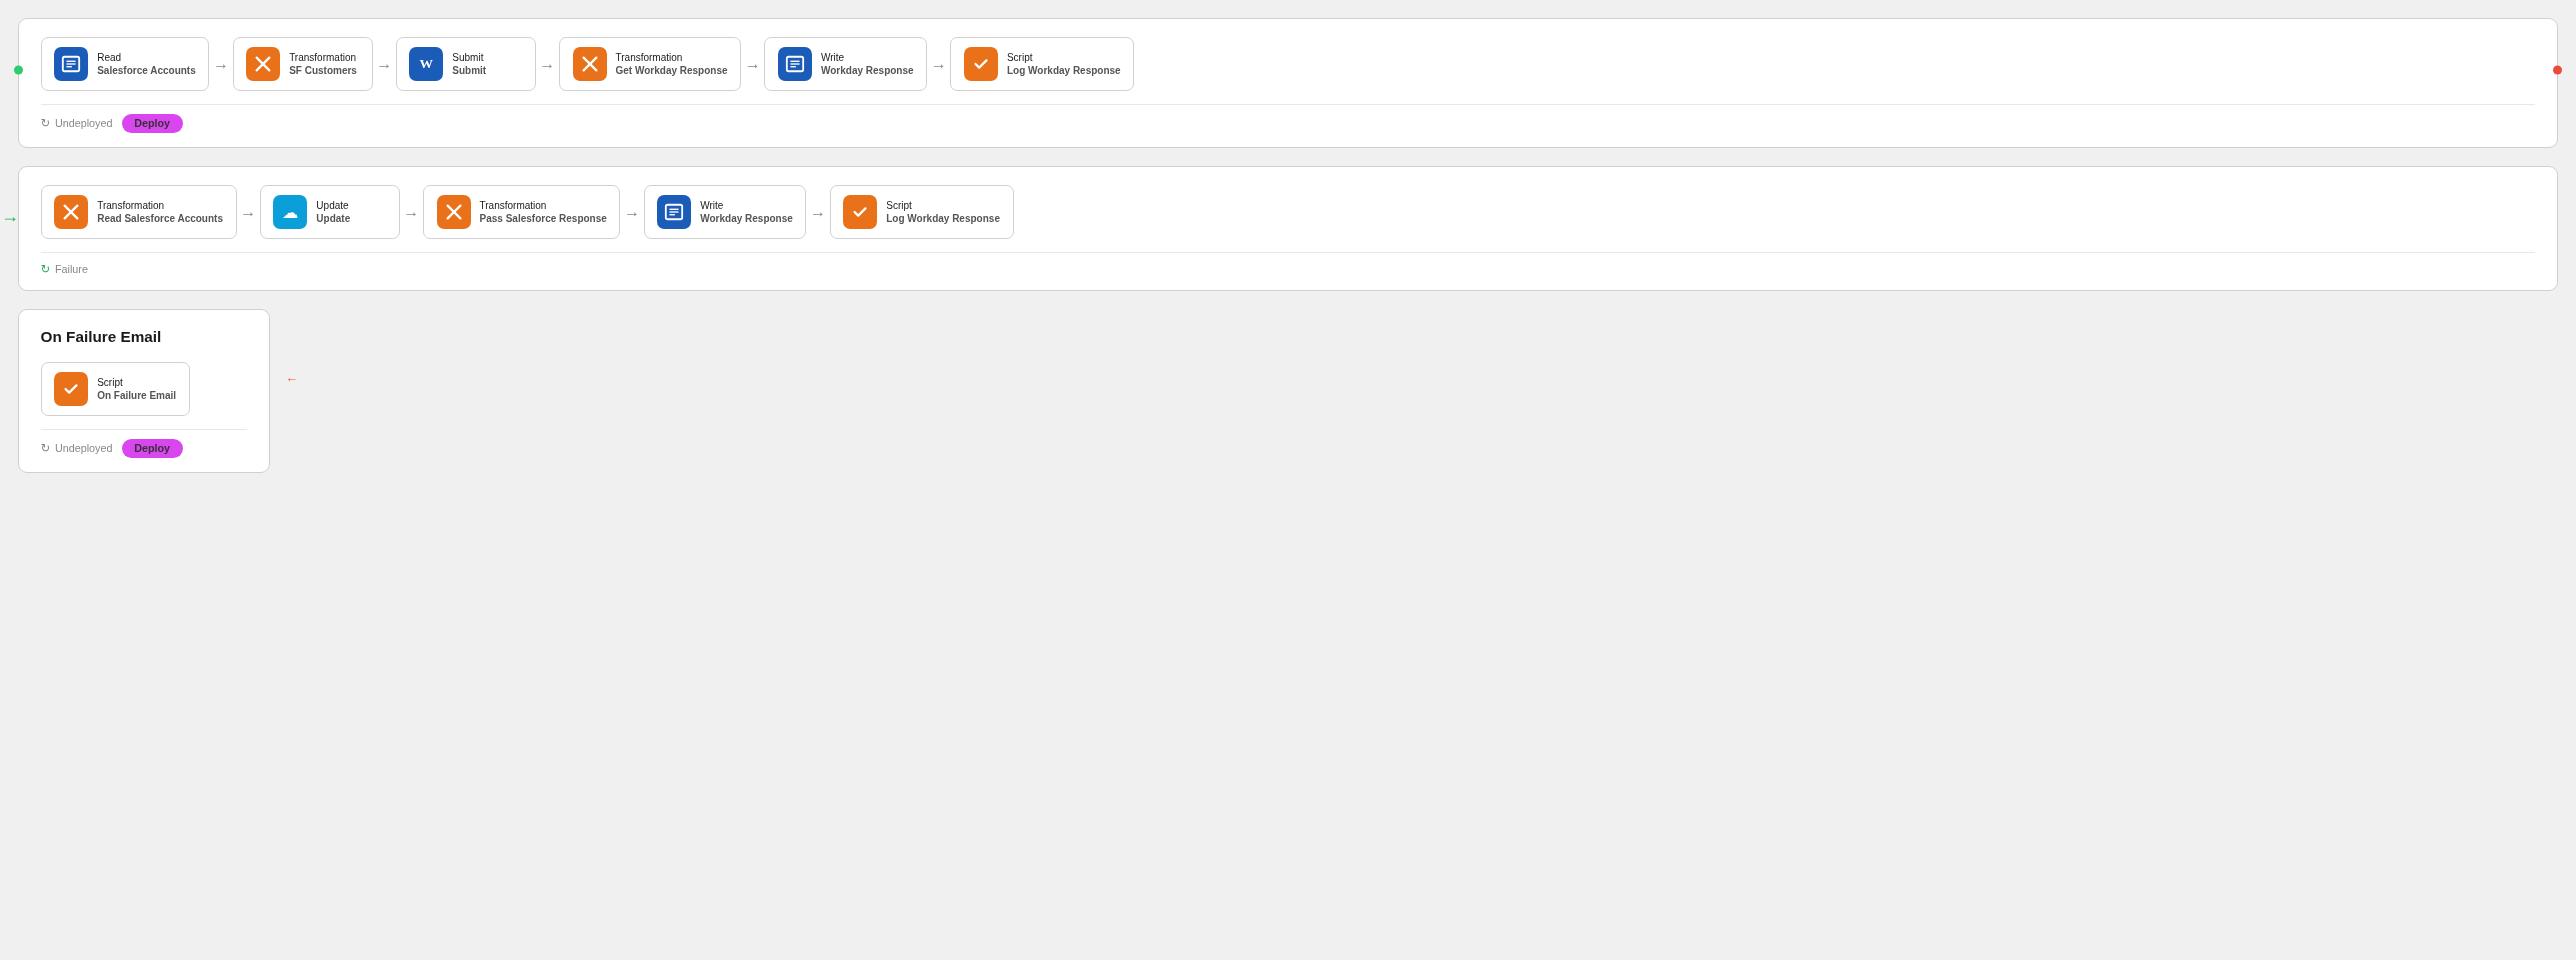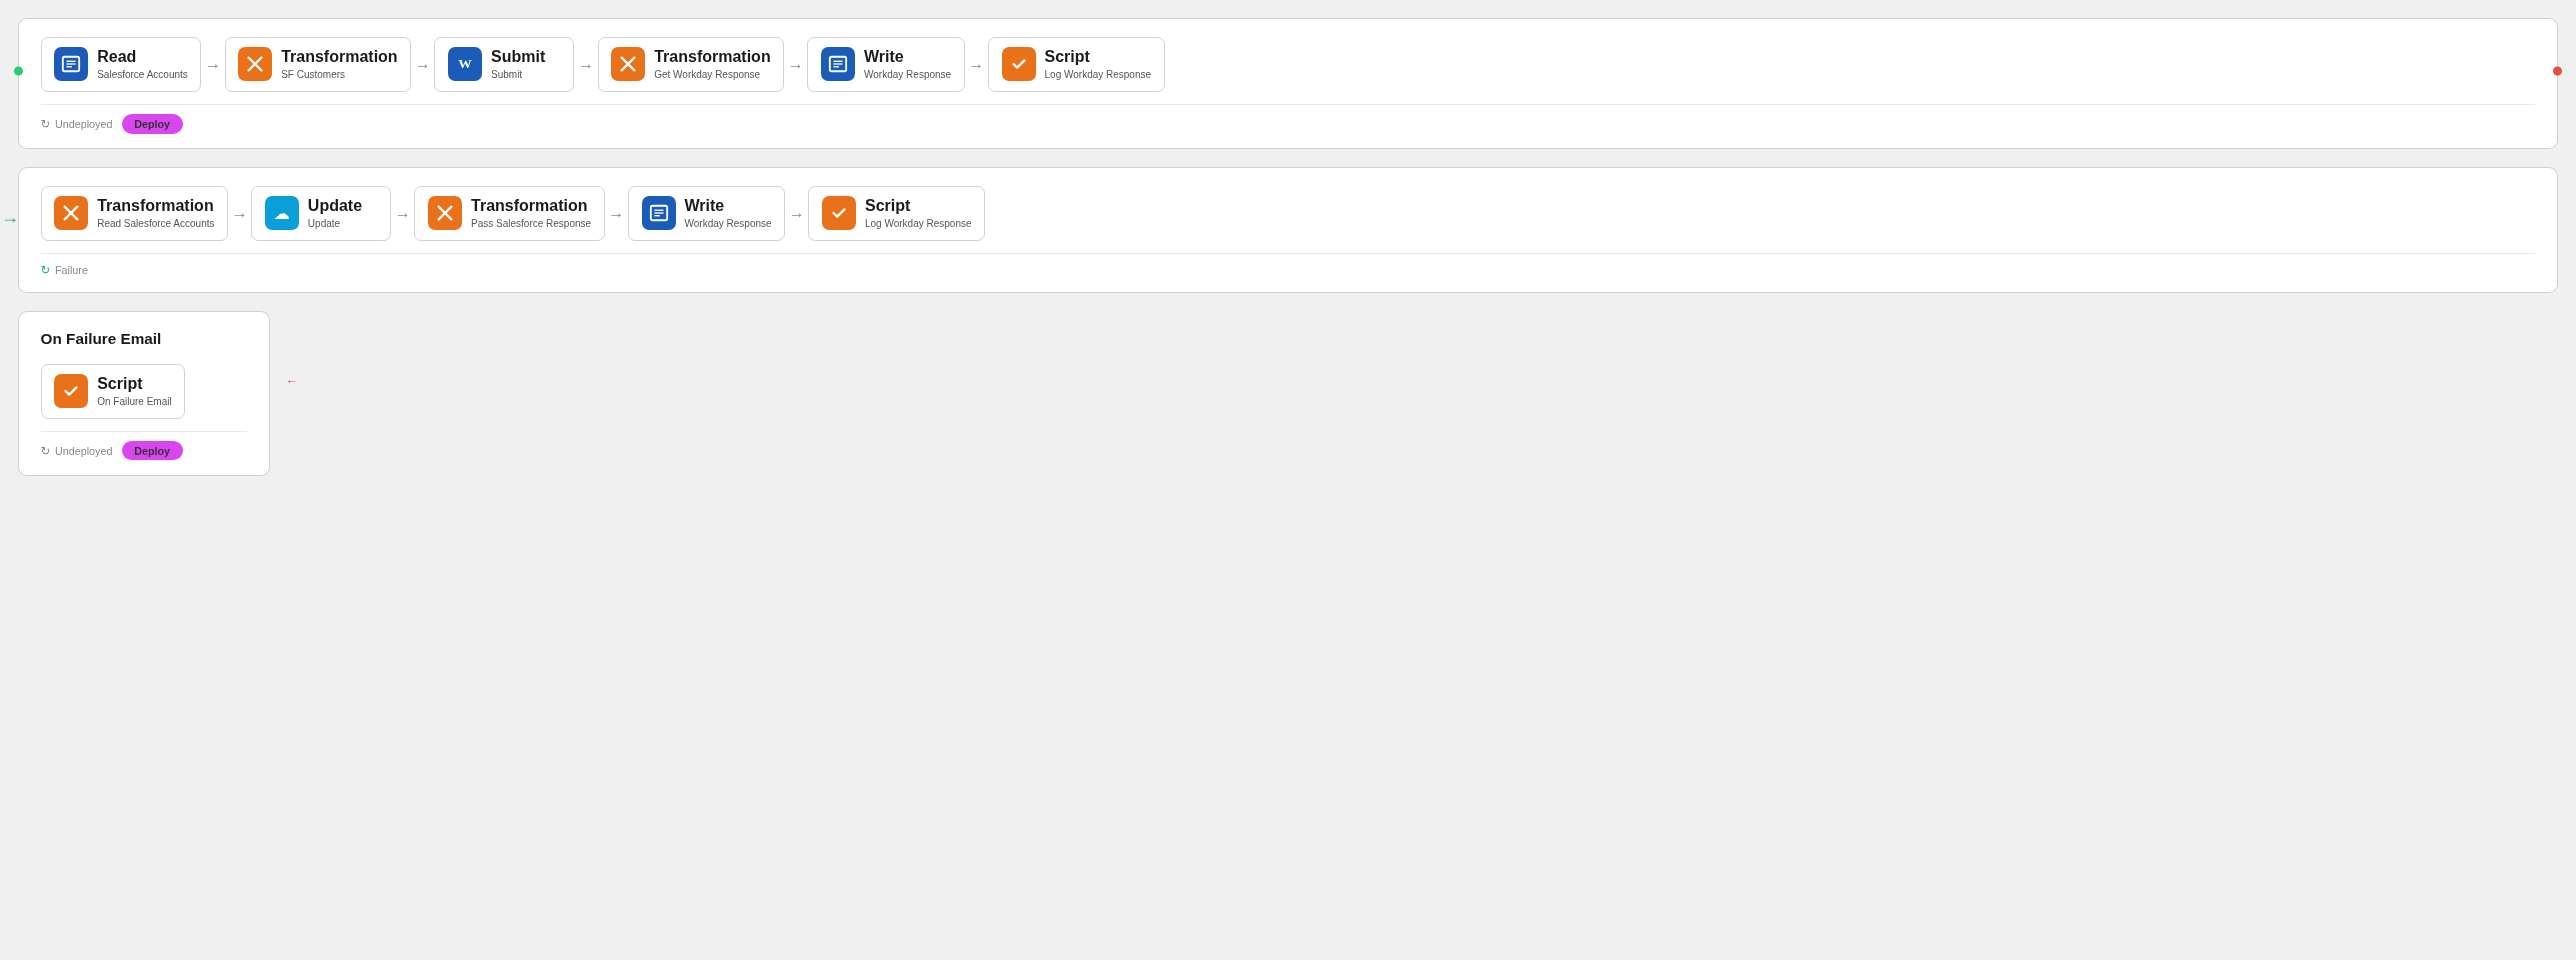--- a/index.html
+++ b/index.html
@@ -67,30 +67,31 @@
     .icon-blue { background: #1a5cb8; }
     .icon-orange { background: #e8711a; }
     .icon-salesforce { background: #0a9fd8; }
 
     .step-text {
       display: flex;
       flex-direction: column;
     }
 
     .step-type {
-      font-size: 16px;
-      font-weight: 700;
+      font-size: 10px;
+      font-weight: 400;
       color: #1a1a1a;
       line-height: 1.3;
     }
 
     .step-name {
       font-size: 10px;
       color: #555;
       line-height: 1.4;
+      font-weight: bold;
     }
 
     .arrow {
       display: flex;
       align-items: center;
       padding: 0 3.6px;
       color: #888;
       font-size: 16px;
       flex-shrink: 0;
     }

